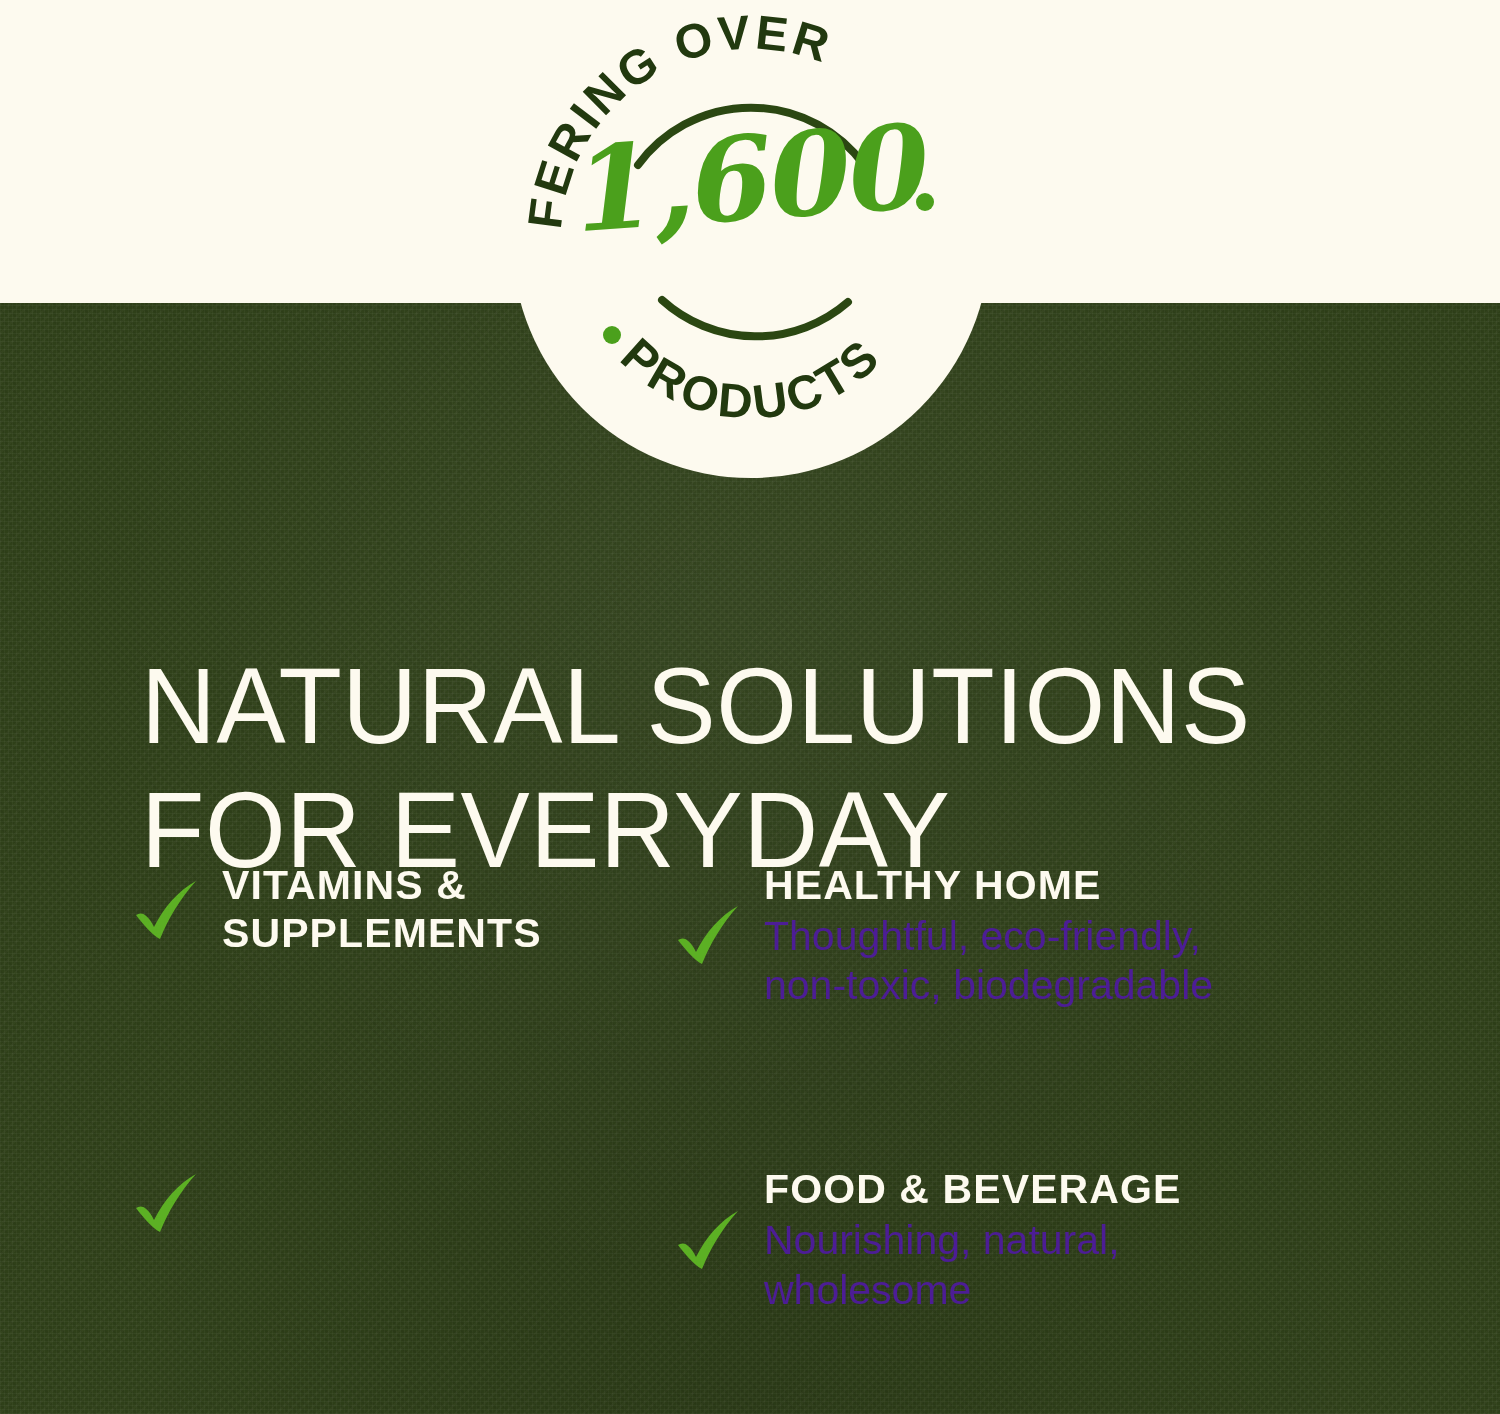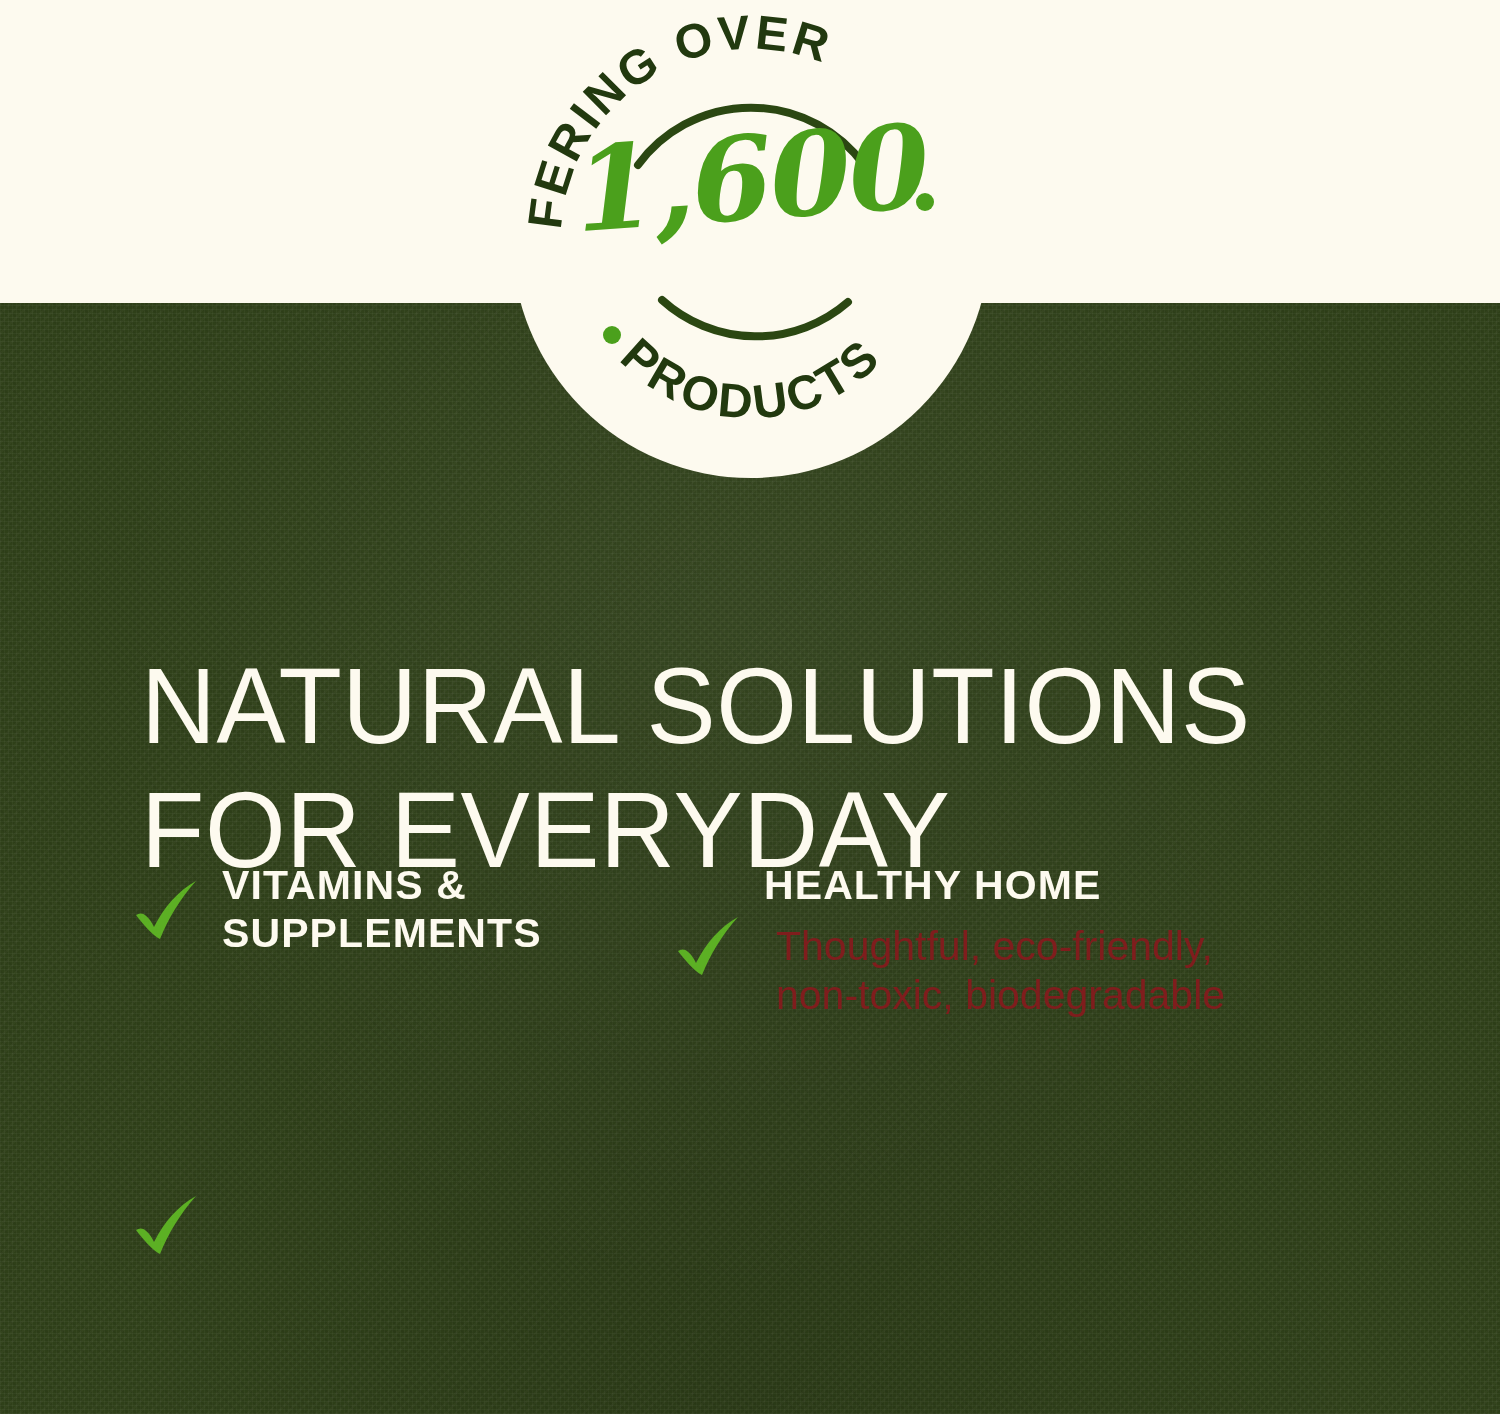--- a/index.html
+++ b/index.html
@@ -165,27 +165,27 @@
     color: #fdfaef;
     font-family: "Liberation Sans", sans-serif;
     font-weight: 700;
     font-size: 41px;
     line-height: 1.17;
     letter-spacing: 1.1px;
     margin: 0 0 2px 0;
     white-space: pre-line;
   }
   .feat-desc {
-    color: #7f1d1d;
+    color: #4c1d95;
     font-family: "Liberation Sans", sans-serif;
     font-weight: 400;
     font-size: 41px;
     line-height: 1.20;
     letter-spacing: 0px;
-    margin: 12px;
+    margin: 0;
     white-space: pre-line;
   }
 
   .row-gap { height: 156px; }
 </style>
 </head>
 <body>
 
 <div id="stage">
 
@@ -263,16 +263,30 @@
       <div class="feat-col-left">
         <div class="feature">
           <span class="check-wrap">
             <svg class="check-svg" viewBox="0 0 76 76" xmlns="http://www.w3.org/2000/svg">
               <path d="M8 42 C14 38 20 42 26 54 C36 34 50 18 68 8 C52 26 40 46 32 66 C24 62 14 50 8 42 Z" fill="#5cb024"></path>
             </svg>
           </span>
         </div>
       </div>
 
+      <div class="feat-col-right">
+        <div class="feature">
+          <span class="check-wrap">
+            <svg class="check-svg" viewBox="0 0 76 76" xmlns="http://www.w3.org/2000/svg">
+              <path d="M8 42 C14 38 20 42 26 54 C36 34 50 18 68 8 C52 26 40 46 32 66 C24 62 14 50 8 42 Z" fill="#5cb024"></path>
+            </svg>
+          </span>
+          <div class="feat-body">
+            <p class="feat-title">FOOD &amp; BEVERAGE</p>
+            <p class="feat-desc">Nourishing, natural,
+wholesome</p>
+          </div>
+        </div>
+      </div>
     </div>
 
   </div>
 </div>
 
 </body></html>

